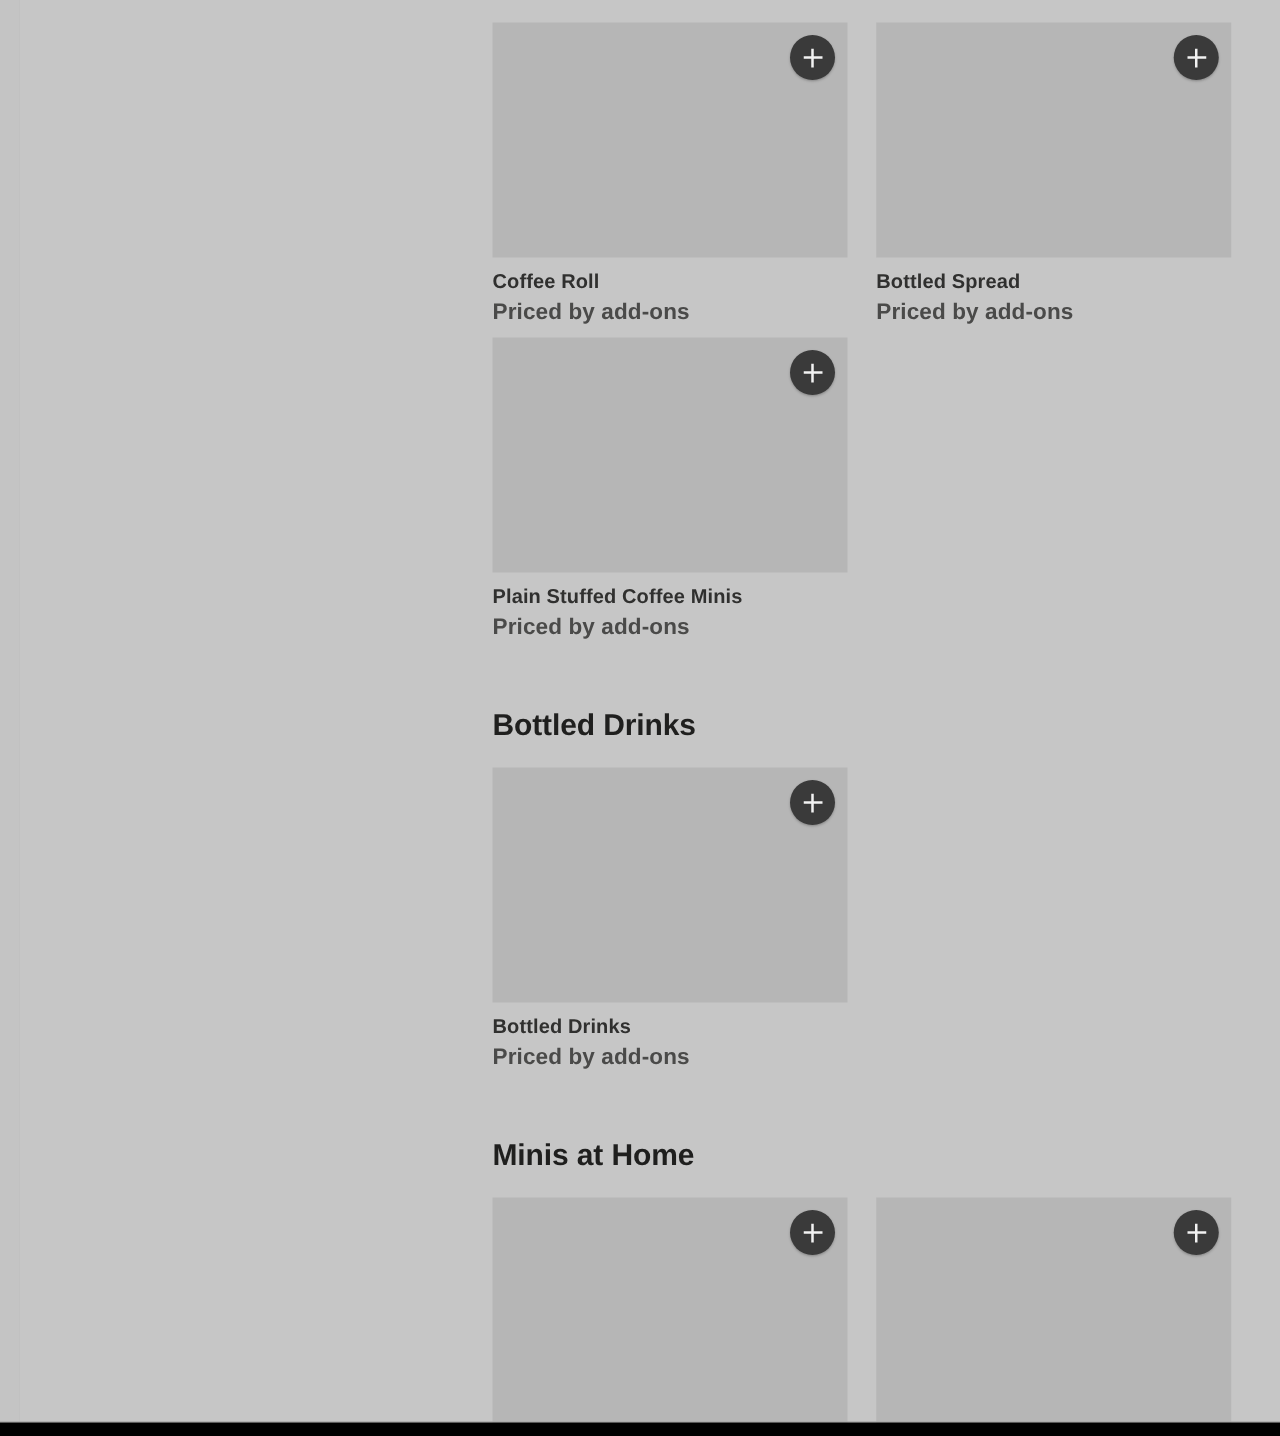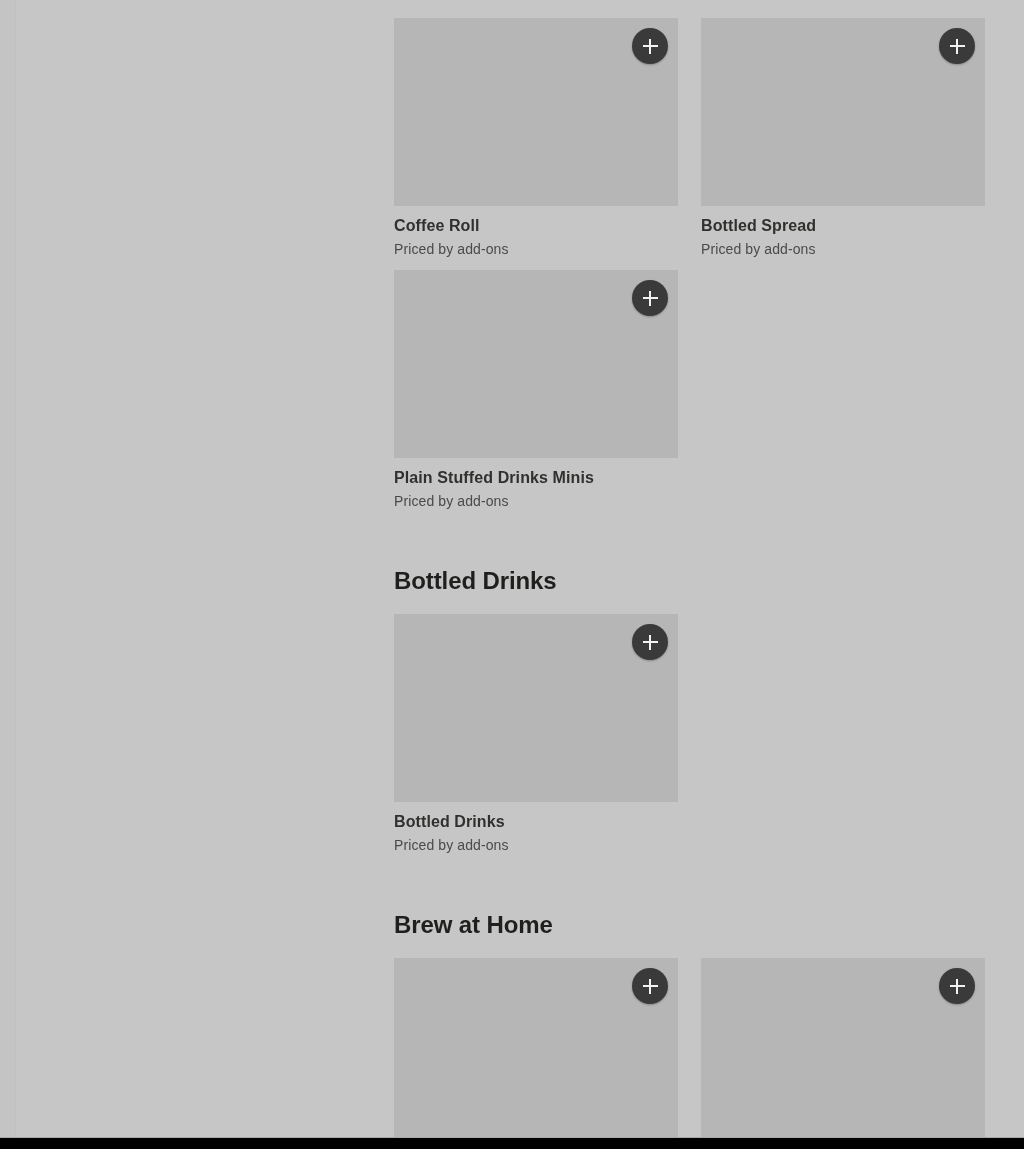--- a/index.html
+++ b/index.html
@@ -117,23 +117,23 @@
     margin: 10px 0 0 0;
     font-size: 16px;
     line-height: 20px;
     font-weight: 700;
     color: #30302f;
     letter-spacing: 0.1px;
   }
 
   .product-price-note {
     margin: 4px 0 0 0;
-    font-size: 14px;
+    font-size: 18px;
     line-height: 18px;
-    font-weight: 400;
+    font-weight: 700;
     color: #4a4a49;
     letter-spacing: 0.1px;
   }
 
   .section-header {
     width: 100%;
     margin: 0;
     padding: 0;
     font-size: 24px;
     line-height: 30px;
@@ -205,21 +205,21 @@
           <p class="product-price-note" style="color: rgb(74, 74, 73);">Priced by add-ons</p>
         </div>
 
         <div class="product-card">
           <div class="thumb-wrap">
             <div class="thumb" style="background: rgb(182, 182, 182);"></div>
             <button class="add-button" style="background: rgb(58, 58, 58);">
               <span class="plus-glyph"></span>
             </button>
           </div>
-          <p class="product-name" style="color: rgb(48, 48, 47);">Plain Stuffed Drinks Minis</p>
+          <p class="product-name" style="color: rgb(48, 48, 47);">Plain Stuffed Coffee Minis</p>
           <p class="product-price-note" style="color: rgb(74, 74, 73);">Priced by add-ons</p>
         </div>
 
       </div>
     </div>
 
     <div class="section-block">
       <div class="spacer-before-header"></div>
       <h2 class="section-header">Bottled Drinks</h2>
       <div class="spacer-after-header"></div>
@@ -234,21 +234,21 @@
           </div>
           <p class="product-name" style="color: rgb(48, 48, 47);">Bottled Drinks</p>
           <p class="product-price-note" style="color: rgb(74, 74, 73);">Priced by add-ons</p>
         </div>
 
       </div>
     </div>
 
     <div class="section-block">
       <div class="spacer-before-header"></div>
-      <h2 class="section-header">Brew at Home</h2>
+      <h2 class="section-header">Minis at Home</h2>
       <div class="spacer-after-header"></div>
       <div class="menu-grid">
 
         <div class="product-card">
           <div class="thumb-wrap">
             <div class="thumb" style="background: rgb(182, 182, 182);"></div>
             <button class="add-button" style="background: rgb(58, 58, 58);">
               <span class="plus-glyph"></span>
             </button>
           </div>

